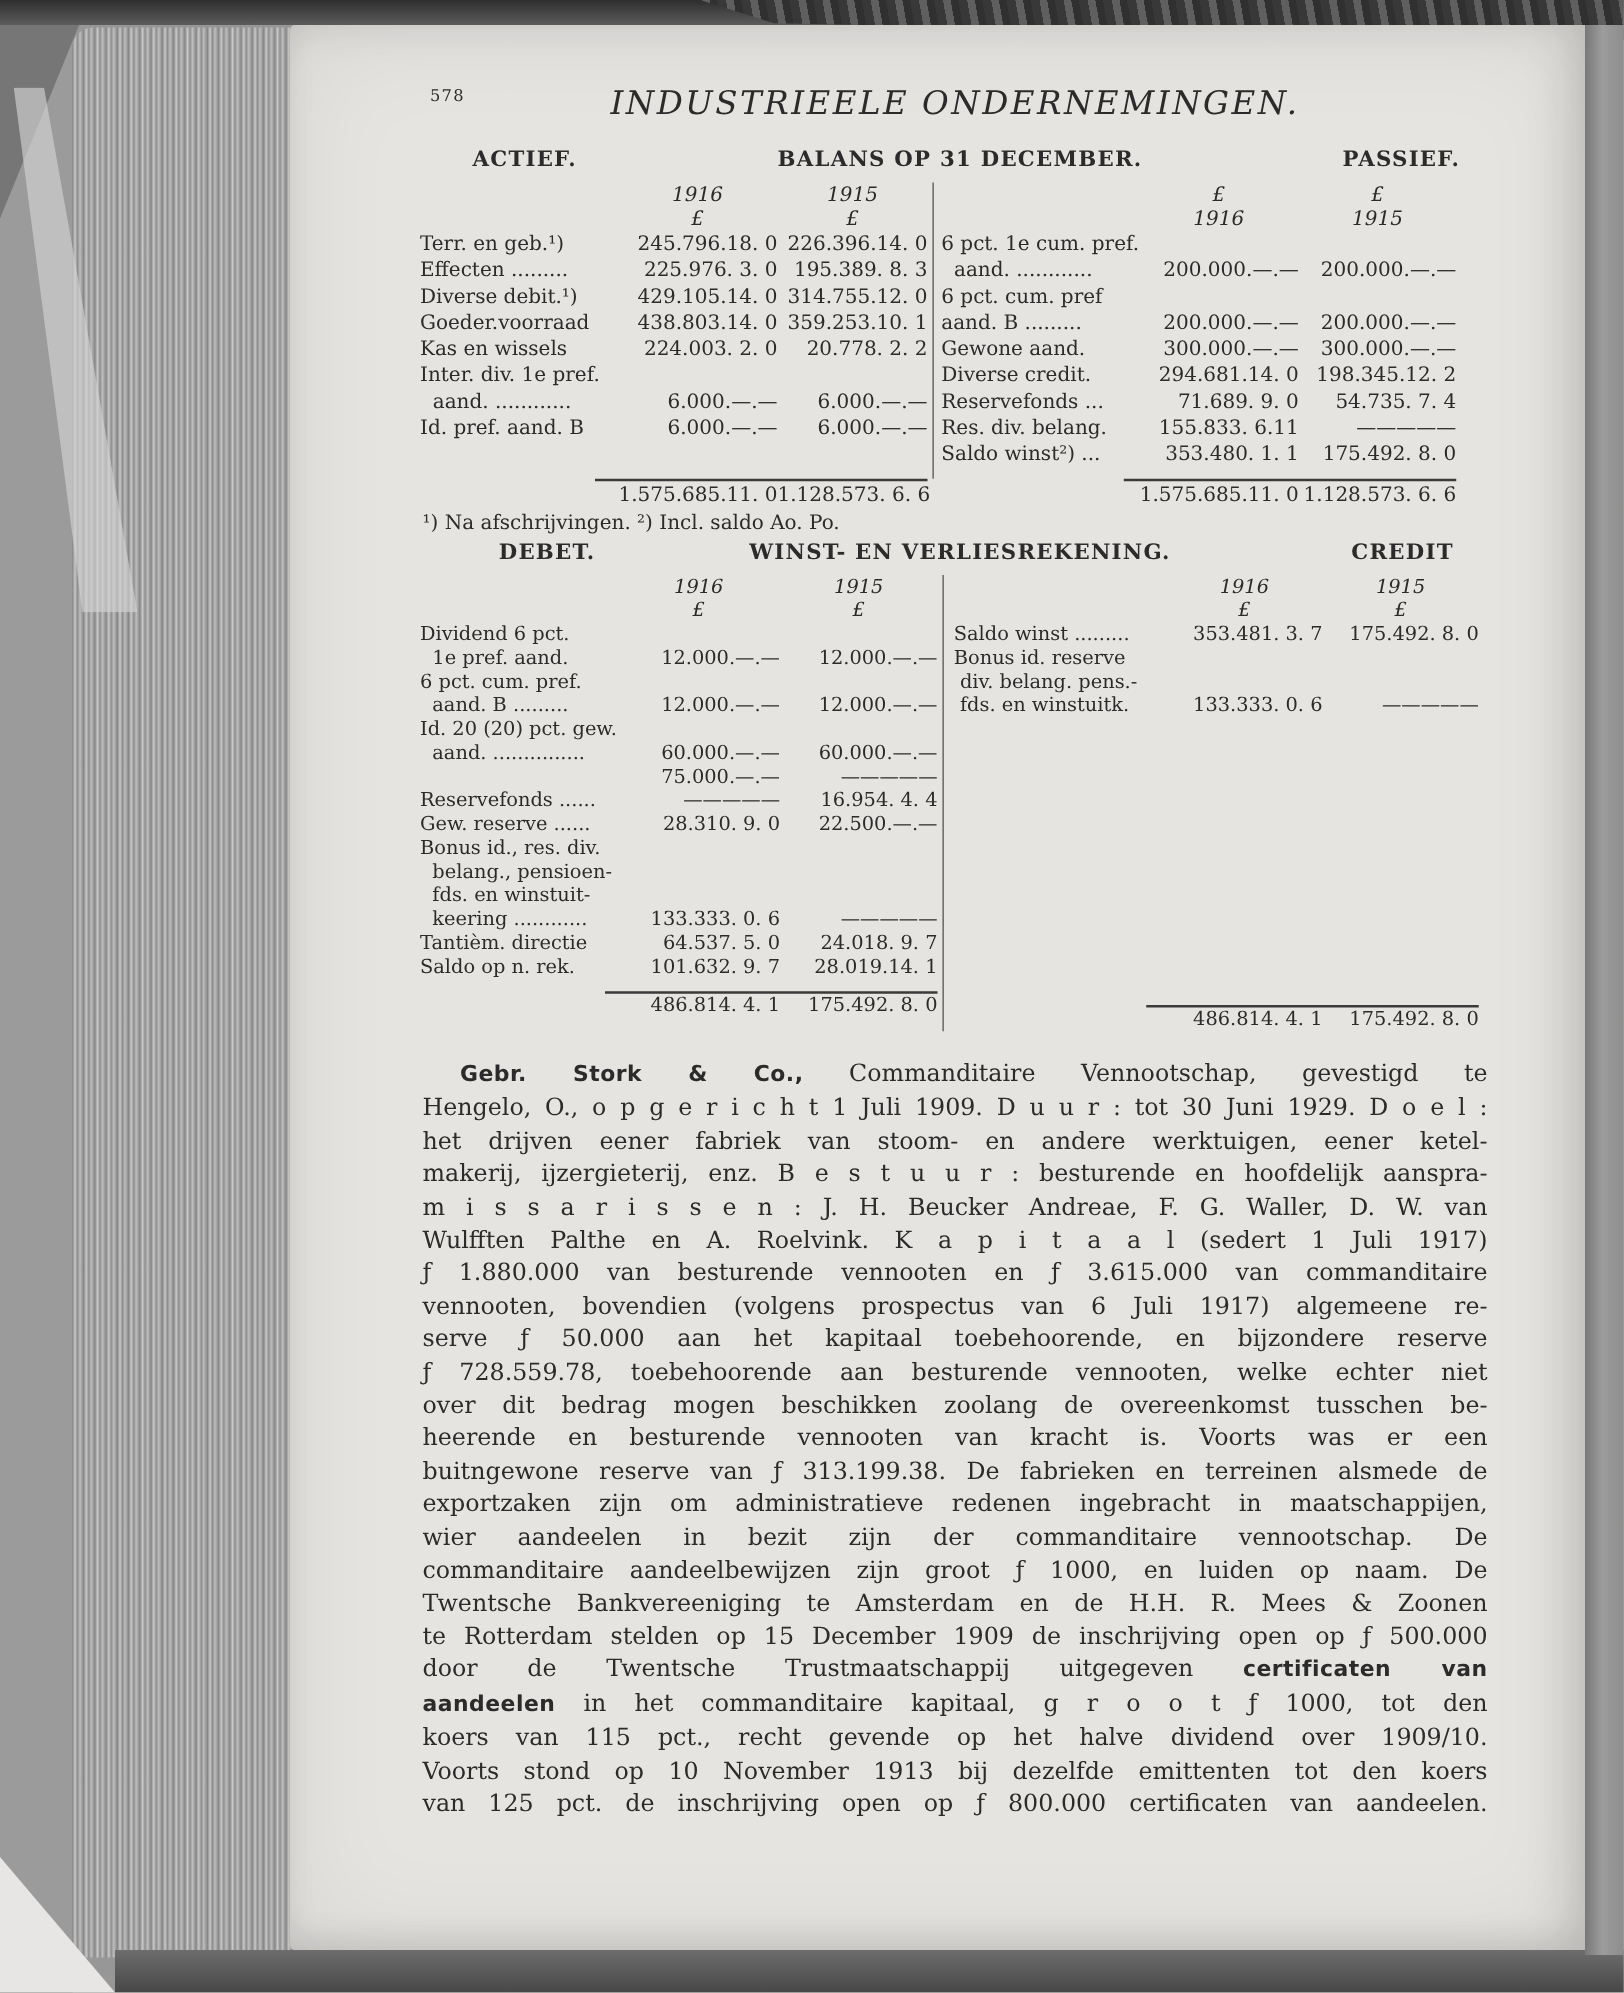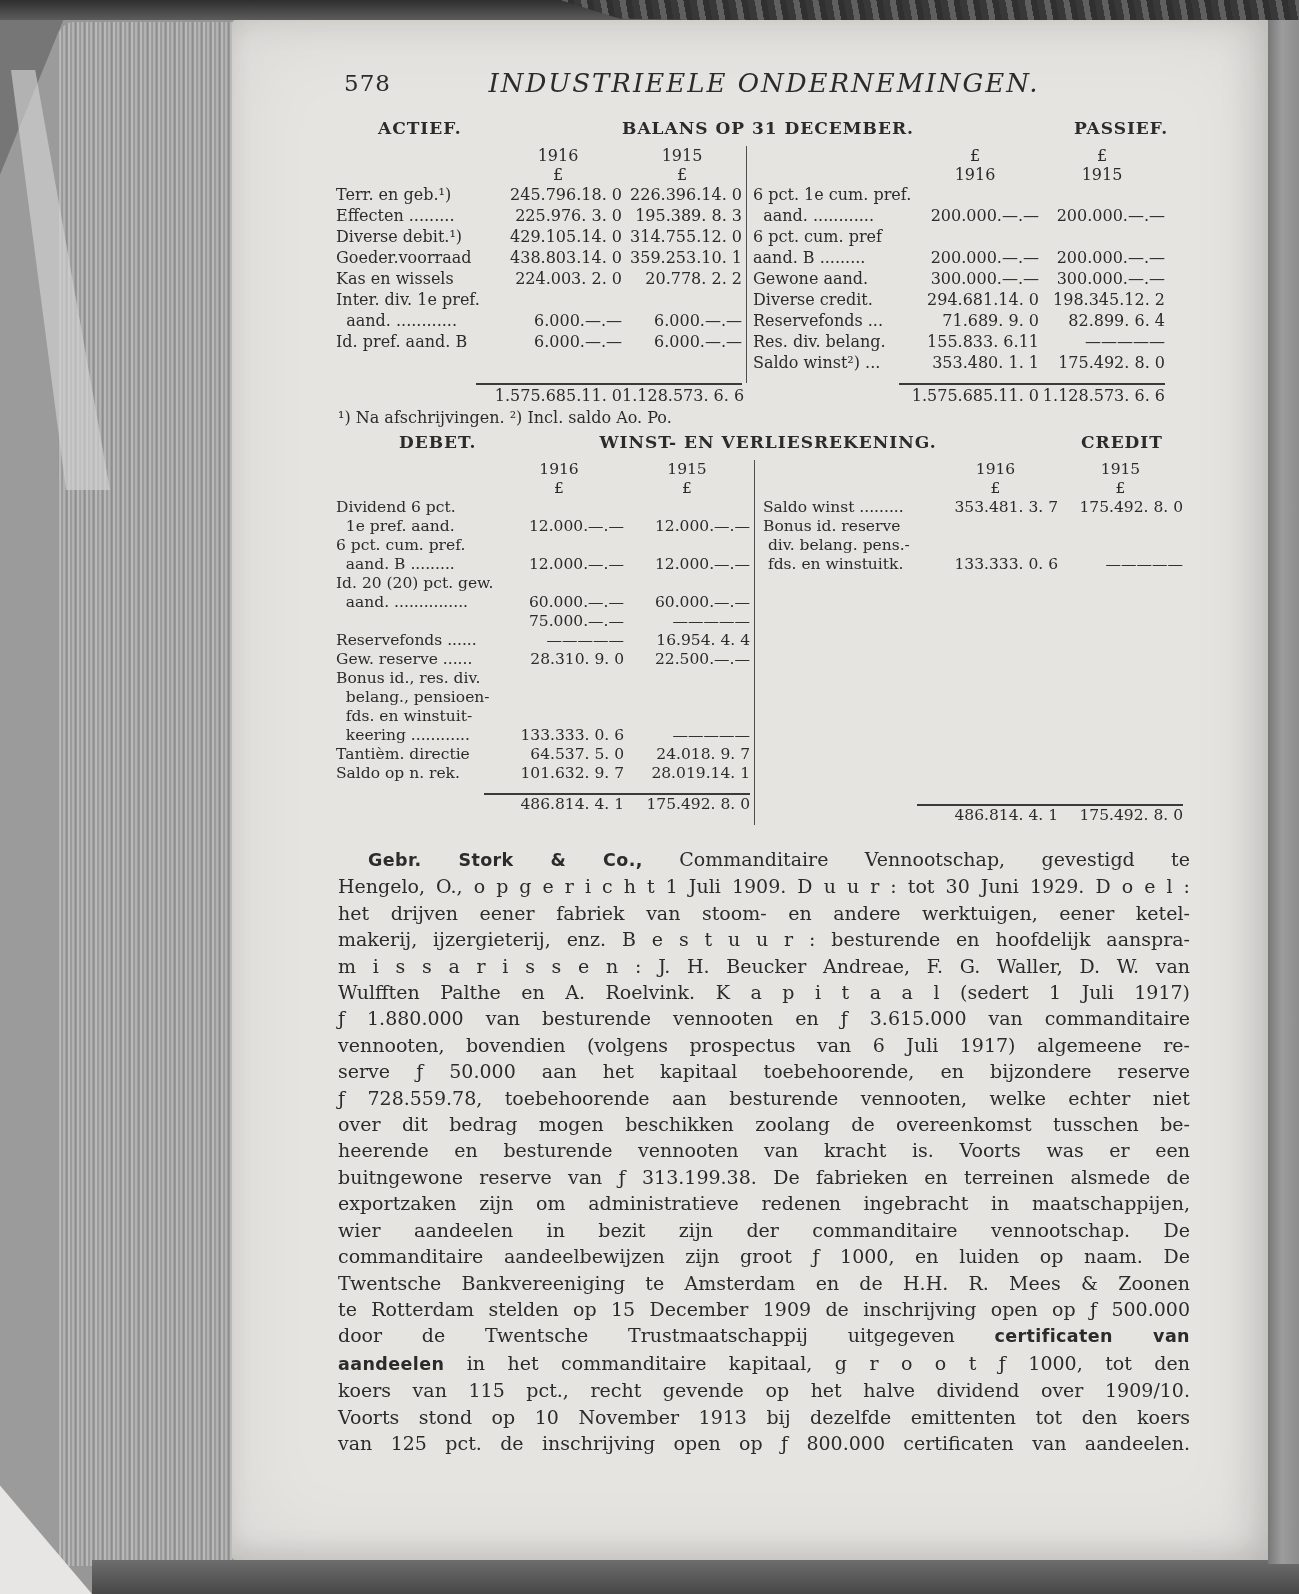--- a/index.html
+++ b/index.html
@@ -33,38 +33,38 @@
     background:linear-gradient(90deg,#787878,#9c9c9c 45%,#8d8d8d); }
   .margin-line { left:1261px; top:930px; width:2px; height:190px; background:#6f6f6f; opacity:.55; }
 
   
   .page { left:232px; top:20px; width:1036px; height:1540px;
     background:#e6e4e1;
     box-shadow:inset 0 0 90px rgba(0,0,0,.07), inset -16px 0 34px rgba(0,0,0,.10), inset 0 -10px 24px rgba(0,0,0,.06);
     border-radius:4px 0 0 4px; }
 
   .page-head { top:48px; left:106px; width:852px; height:28px; }
-  .page-num { left:6px; top:2px; font-size:23px; letter-spacing:1px; }
+  .page-num { left:6px; top:2px; font-size:13px; letter-spacing:1px; }
   .page-title { left:0; width:100%; text-align:center; font-style:italic;
     font-size:26px; letter-spacing:2px; }
 
   .sec { left:0; width:1036px; }
   .sec-titles { position:relative; height:24px; font-weight:bold; font-size:17px; letter-spacing:1px; }
   .t-left  { position:absolute; left:146px; top:0; }
   .t-center{ position:absolute; left:36px; right:0; top:0; text-align:center; }
   .t-right { position:absolute; left:806px; top:0;margin-left:36px; }
   .wv .t-left { left:129px;margin-left:38px; } .wv .t-right { left:813px; }
 
   .cols { display:flex; margin-top:4px; font-size:16px; }
   .tbl { }
   .tr { display:flex; line-height:21px; }
   .wv .tr { line-height:19px; font-size:15.5px; }
   .tl { white-space:pre; }
   .tv, .tv2 { text-align:right; white-space:pre; }
-  .th .tv, .th .tv2 { text-align:center; }
+  .th .tv, .th .tv2 { text-align:center;font-style:italic; }
   .tr.th { line-height:19px; }
 
   
   .bal-l .tl{width:158px}.bal-l .tv{width:128px}.bal-l .tv2{width:120px}
   .bal-r .tl{width:158px}.bal-r .tv{width:128px}.bal-r .tv2{width:126px}
   .bal-l { margin-left:104px; width:406px; }
   .bal-r { margin-left:6px;  width:412px; }
   
   .wv-l .tl{width:158px}.wv-l .tv{width:130px}.wv-l .tv2{width:126px}
   .wv-r .tl{width:170px}.wv-r .tv{width:125px}.wv-r .tv2{width:125px}
@@ -214,21 +214,21 @@
             <span class="tv2">300.000.—.—</span>
           </div>
         <div class="tr">
             <span class="tl">Diverse credit.</span>
             <span class="tv">294.681.14. 0</span>
             <span class="tv2">198.345.12. 2</span>
           </div>
         <div class="tr">
             <span class="tl">Reservefonds ...</span>
             <span class="tv">71.689. 9. 0</span>
-            <span class="tv2">82.899. 6. 4</span>
+            <span class="tv2">54.735. 7. 4</span>
           </div>
         <div class="tr">
             <span class="tl">Res. div. belang.</span>
             <span class="tv">155.833. 6.11</span>
             <span class="tv2">—————</span>
           </div>
         <div class="tr">
             <span class="tl">Saldo winst²) ...</span>
             <span class="tv">353.480. 1. 1</span>
             <span class="tv2">175.492. 8. 0</span>

